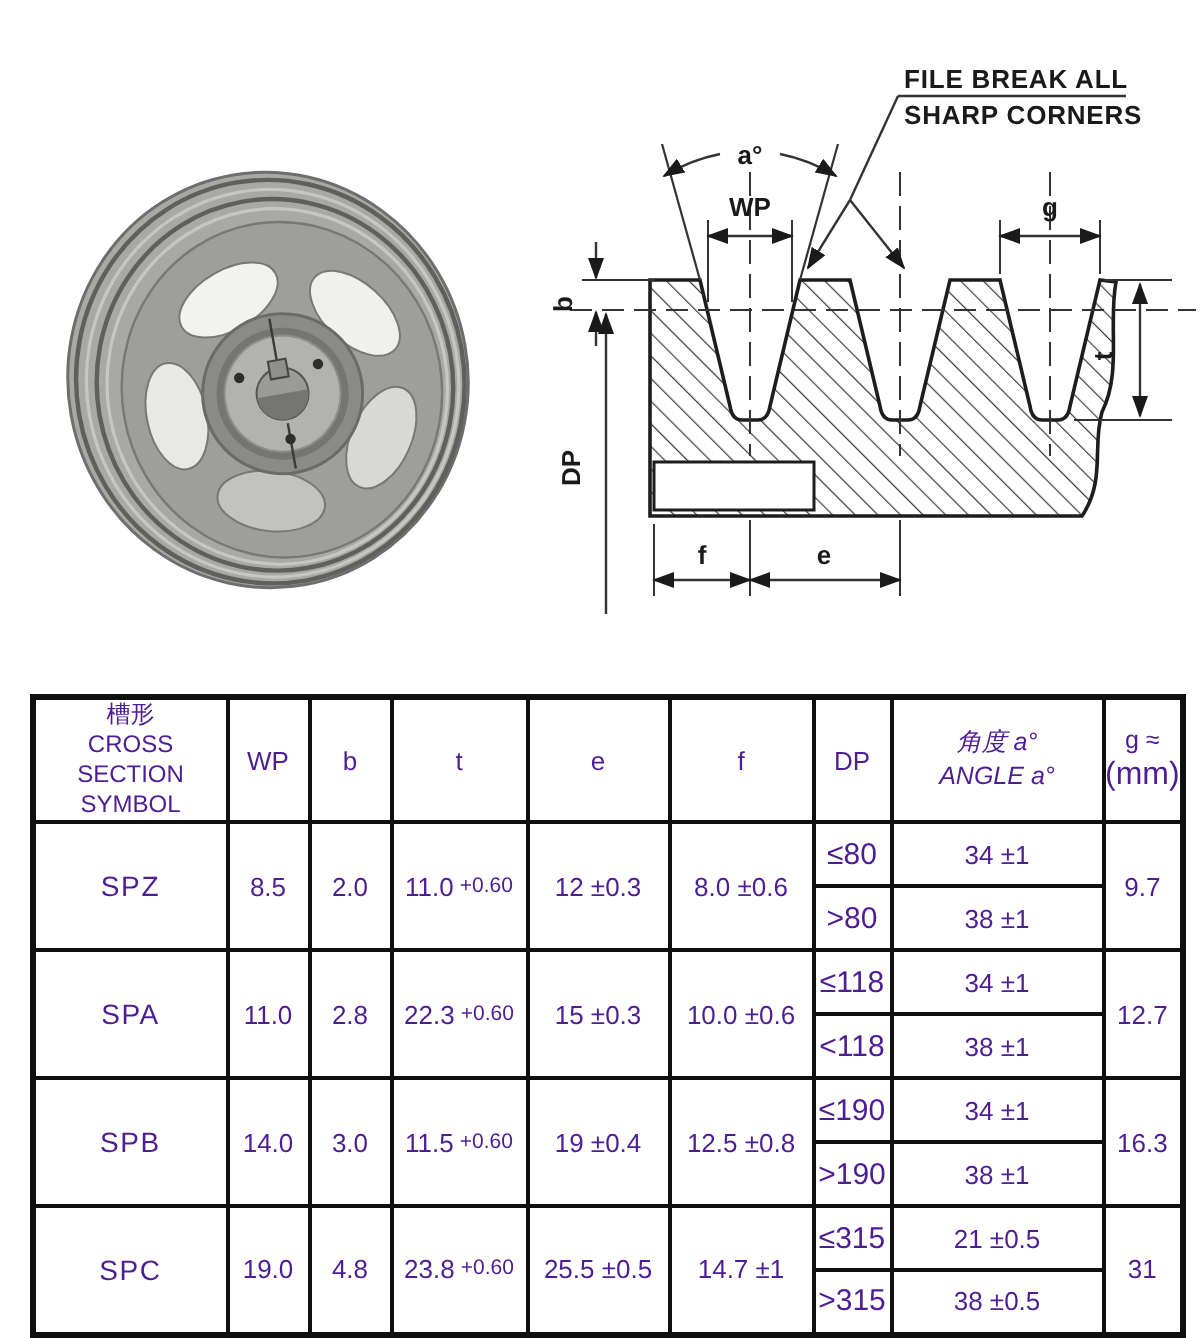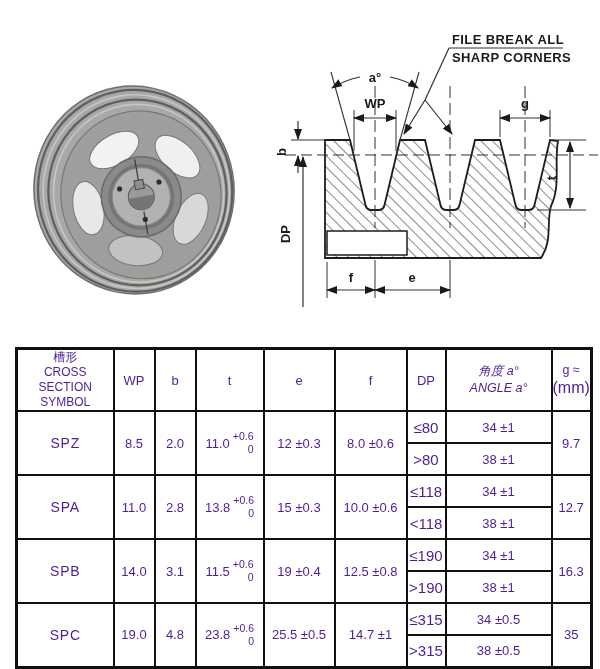--- a/index.html
+++ b/index.html
@@ -19,21 +19,21 @@
      font-size:13px;padding:0;color:#4c1d95;}
   tr.hrow{height:62px;}
   tr.srow{height:32px;}
   .hdr{font-size:12px;line-height:1.25;white-space:pre-line;}
   .hdr-angle{font-size:12.5px;line-height:1.35;white-space:pre-line;font-style:italic;}
   .sym{font-size:14px;letter-spacing:.8px;}
   .dpcell{font-size:15px;}
   .gsym{font-size:12.5px;display:block;line-height:1.2;}
   .gunit{font-size:16px;display:block;line-height:1.2;}
   .tcell-inner{display:inline-flex;align-items:center;gap:3px;}
-  .tol{display:inline-flex;flex-direction:column;font-size:10.5px;line-height:1.2;text-align:right;}
+  .tol{display:inline-flex;flex-direction:row;font-size:10.5px;line-height:1.2;text-align:right;}
 </style>
 </head>
 <body>
 
 <div class="top">
 
   <svg id="photo-svg" width="250" height="260" viewBox="0 0 250 260">
     <g transform="rotate(-10 128 140)">
       <ellipse cx="128" cy="140" rx="100" ry="104" fill="#a8a8a6" stroke="#6e6e6c" stroke-width="1.5"></ellipse>
       <ellipse cx="129" cy="141" rx="97" ry="101" fill="none" stroke="#5f5f5d" stroke-width="2.2"></ellipse>
@@ -186,42 +186,42 @@
       <td class="dpcell">&gt;80</td>
       <td>38 ±1</td>
     </tr>
 
     <tr class="srow">
       <td rowspan="2" class="sym">SPA</td>
       <td rowspan="2">11.0</td>
       <td rowspan="2">2.8</td>
       <td rowspan="2">
         <span class="tcell-inner">
-              <span>13.8</span>
+              <span>22.3</span>
               <span class="tol">
                 <span>+0.6</span>
                 <span>0</span>
               </span>
             </span>
       </td>
       <td rowspan="2">15 ±0.3</td>
       <td rowspan="2">10.0 ±0.6</td>
       <td class="dpcell">≤118</td>
       <td>34 ±1</td>
       <td rowspan="2">12.7</td>
     </tr>
     <tr class="srow">
       <td class="dpcell">&lt;118</td>
       <td>38 ±1</td>
     </tr>
 
     <tr class="srow">
       <td rowspan="2" class="sym">SPB</td>
       <td rowspan="2">14.0</td>
-      <td rowspan="2">3.1</td>
+      <td rowspan="2">3.0</td>
       <td rowspan="2">
         <span class="tcell-inner">
               <span>11.5</span>
               <span class="tol">
                 <span>+0.6</span>
                 <span>0</span>
               </span>
             </span>
       </td>
       <td rowspan="2">19 ±0.4</td>
@@ -244,22 +244,22 @@
               <span>23.8</span>
               <span class="tol">
                 <span>+0.6</span>
                 <span>0</span>
               </span>
             </span>
       </td>
       <td rowspan="2">25.5 ±0.5</td>
       <td rowspan="2">14.7 ±1</td>
       <td class="dpcell">≤315</td>
-      <td>34 ±0.5</td>
-      <td rowspan="2">35</td>
+      <td>21 ±0.5</td>
+      <td rowspan="2">31</td>
     </tr>
     <tr class="srow">
       <td class="dpcell">&gt;315</td>
       <td>38 ±0.5</td>
     </tr>
   </tbody>
     </table>
 </div>
 
 </body></html>

